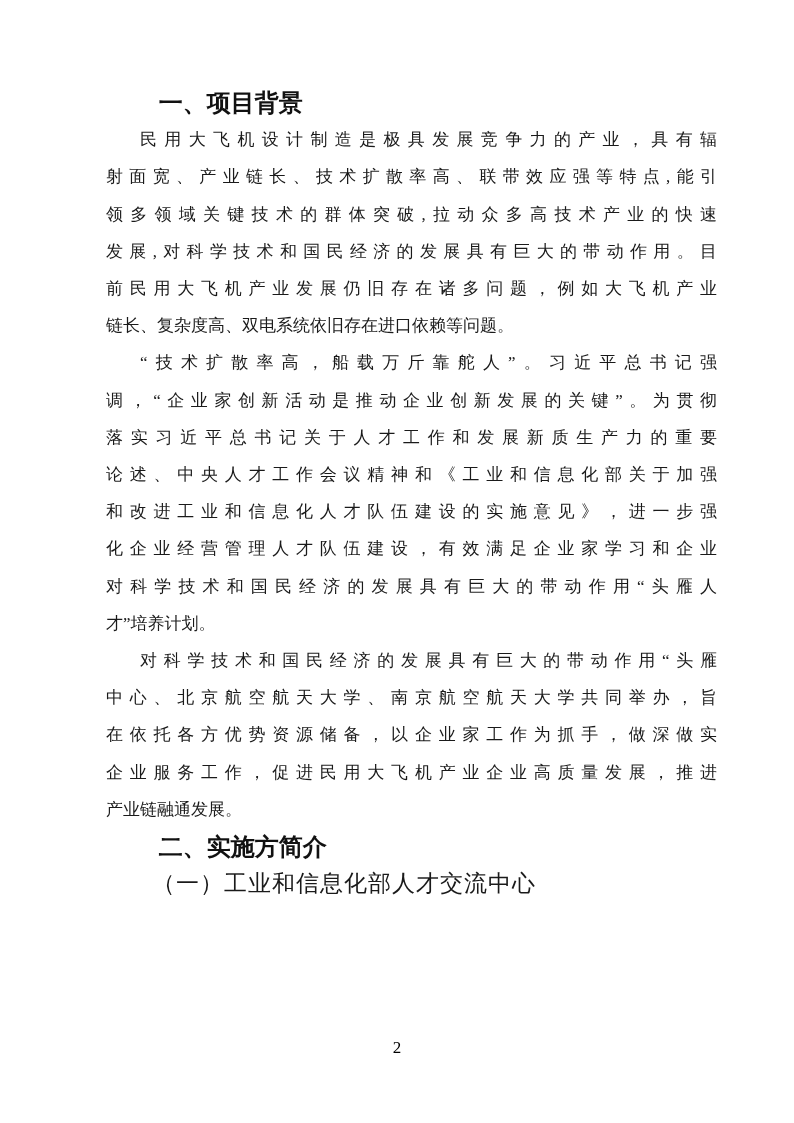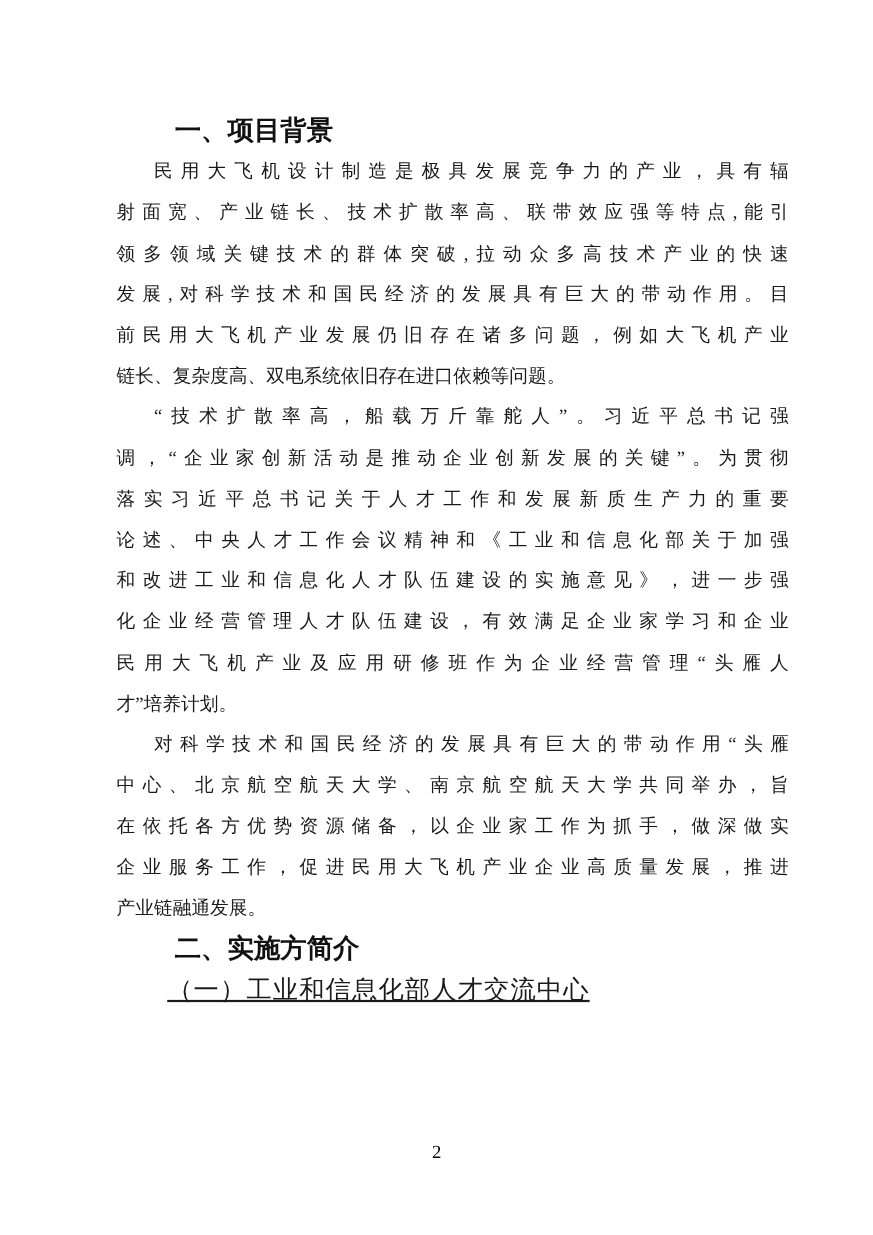--- a/index.html
+++ b/index.html
@@ -13,21 +13,21 @@
   }
   .page {
     position: relative;
     width: 794px;
     height: 1123px;
     background: #ffffff;
   }
   .content {
     position: absolute;
     left: 106px;
-    top: 100px;
+    top: 84px;
     width: 611px;
   }
   .line {
     font-size: 17px;
     line-height: 37.2px;
     white-space: nowrap;
     color: #1a1a1a;
   }
   .just {
     white-space: normal;
@@ -43,21 +43,20 @@
     text-indent: 2.2em;
     color: #111111;
   }
   .sub {
     font-size: 23px;
     line-height: 37.2px;
     font-weight: 500;
     text-indent: 2em;
     letter-spacing: 1px;
     color: #1a1a1a;
-    text-decoration: underline;
   }
   .page-number {
     position: absolute;
     top: 1036px;
     left: 0;
     width: 794px;
     text-align: center;
     font-size: 17px;
     line-height: 24px;
     color: #000000;
@@ -80,21 +79,21 @@
       <div class="line">链长、复杂度高、双电系统依旧存在进口依赖等问题。</div>
     </div>
 
     <div>
       <div class="line just indent">“技术扩散率高，船载万斤靠舵人”。习近平总书记强</div>
       <div class="line just">调，“企业家创新活动是推动企业创新发展的关键”。为贯彻</div>
       <div class="line just">落实习近平总书记关于人才工作和发展新质生产力的重要</div>
       <div class="line just">论述、中央人才工作会议精神和《工业和信息化部关于加强</div>
       <div class="line just">和改进工业和信息化人才队伍建设的实施意见》，进一步强</div>
       <div class="line just">化企业经营管理人才队伍建设，有效满足企业家学习和企业</div>
-      <div class="line just">民用大飞机产业及应用研修班作为企业经营管理“头雁人</div>
+      <div class="line just">对科学技术和国民经济的发展具有巨大的带动作用“头雁人</div>
       <div class="line">才”培养计划。</div>
     </div>
 
     <div>
       <div class="line just indent">对科学技术和国民经济的发展具有巨大的带动作用“头雁</div>
       <div class="line just">中心、北京航空航天大学、南京航空航天大学共同举办，旨</div>
       <div class="line just">在依托各方优势资源储备，以企业家工作为抓手，做深做实</div>
       <div class="line just">企业服务工作，促进民用大飞机产业企业高质量发展，推进</div>
       <div class="line">产业链融通发展。</div>
     </div>

